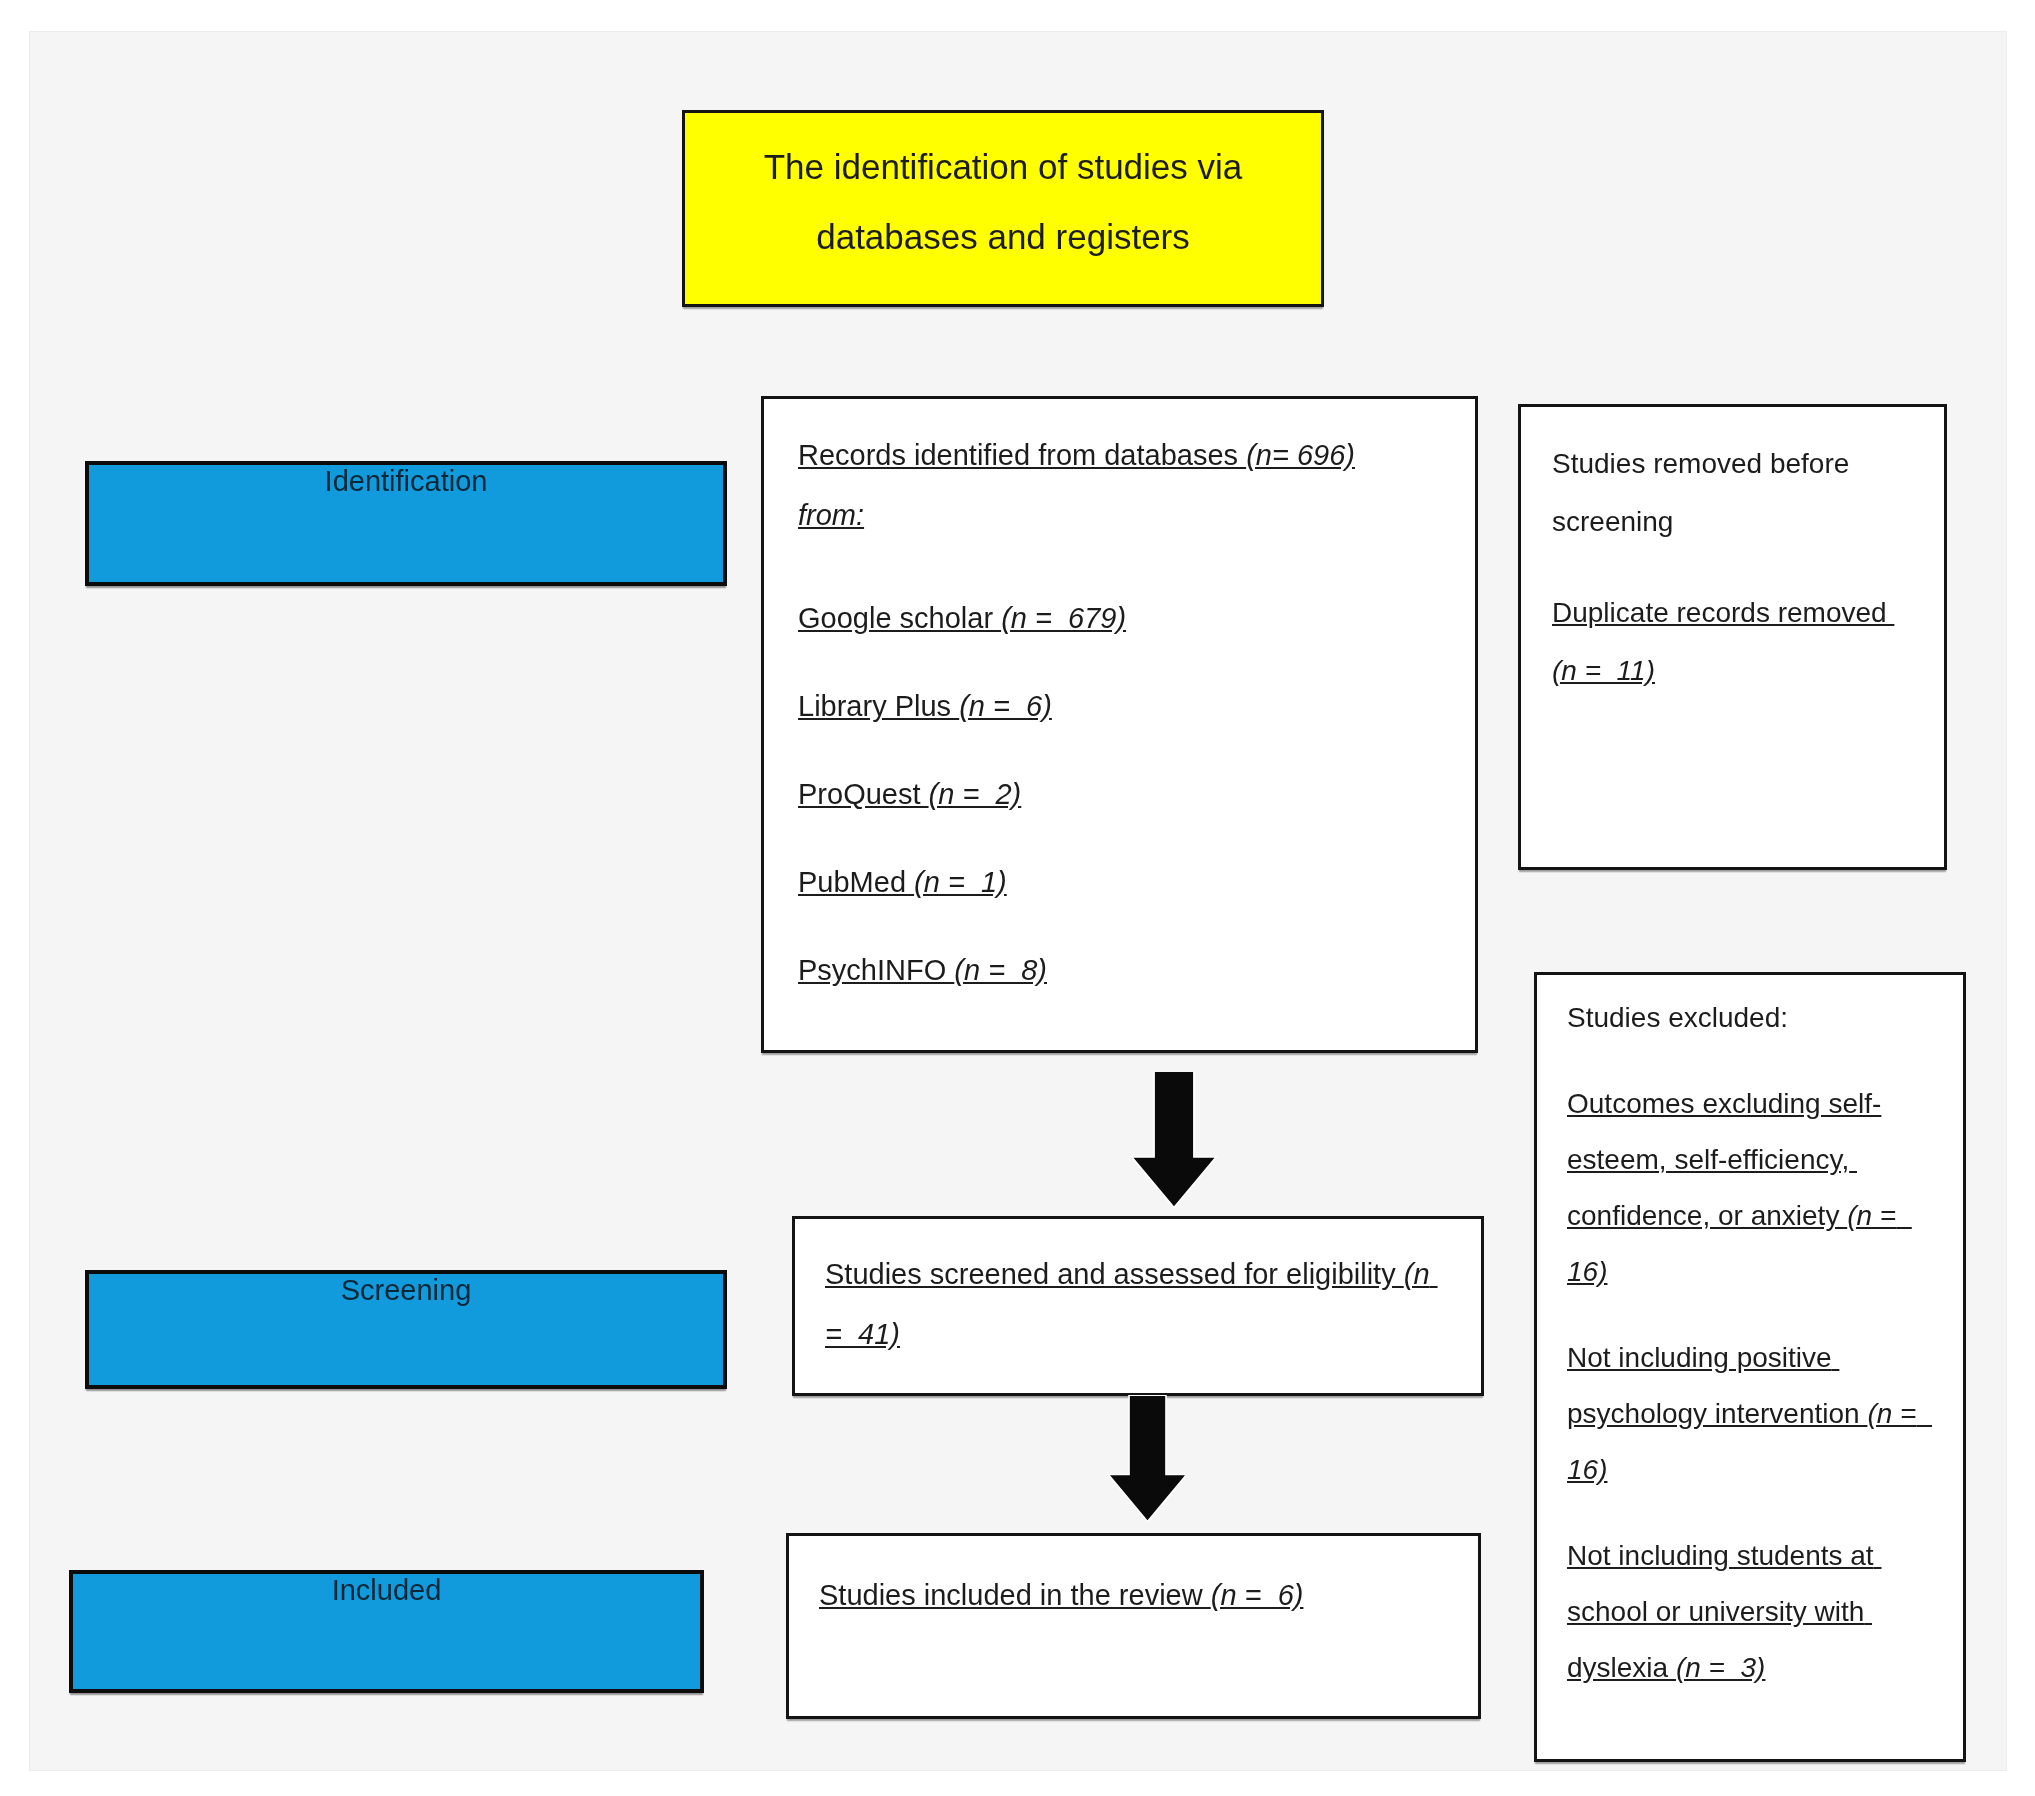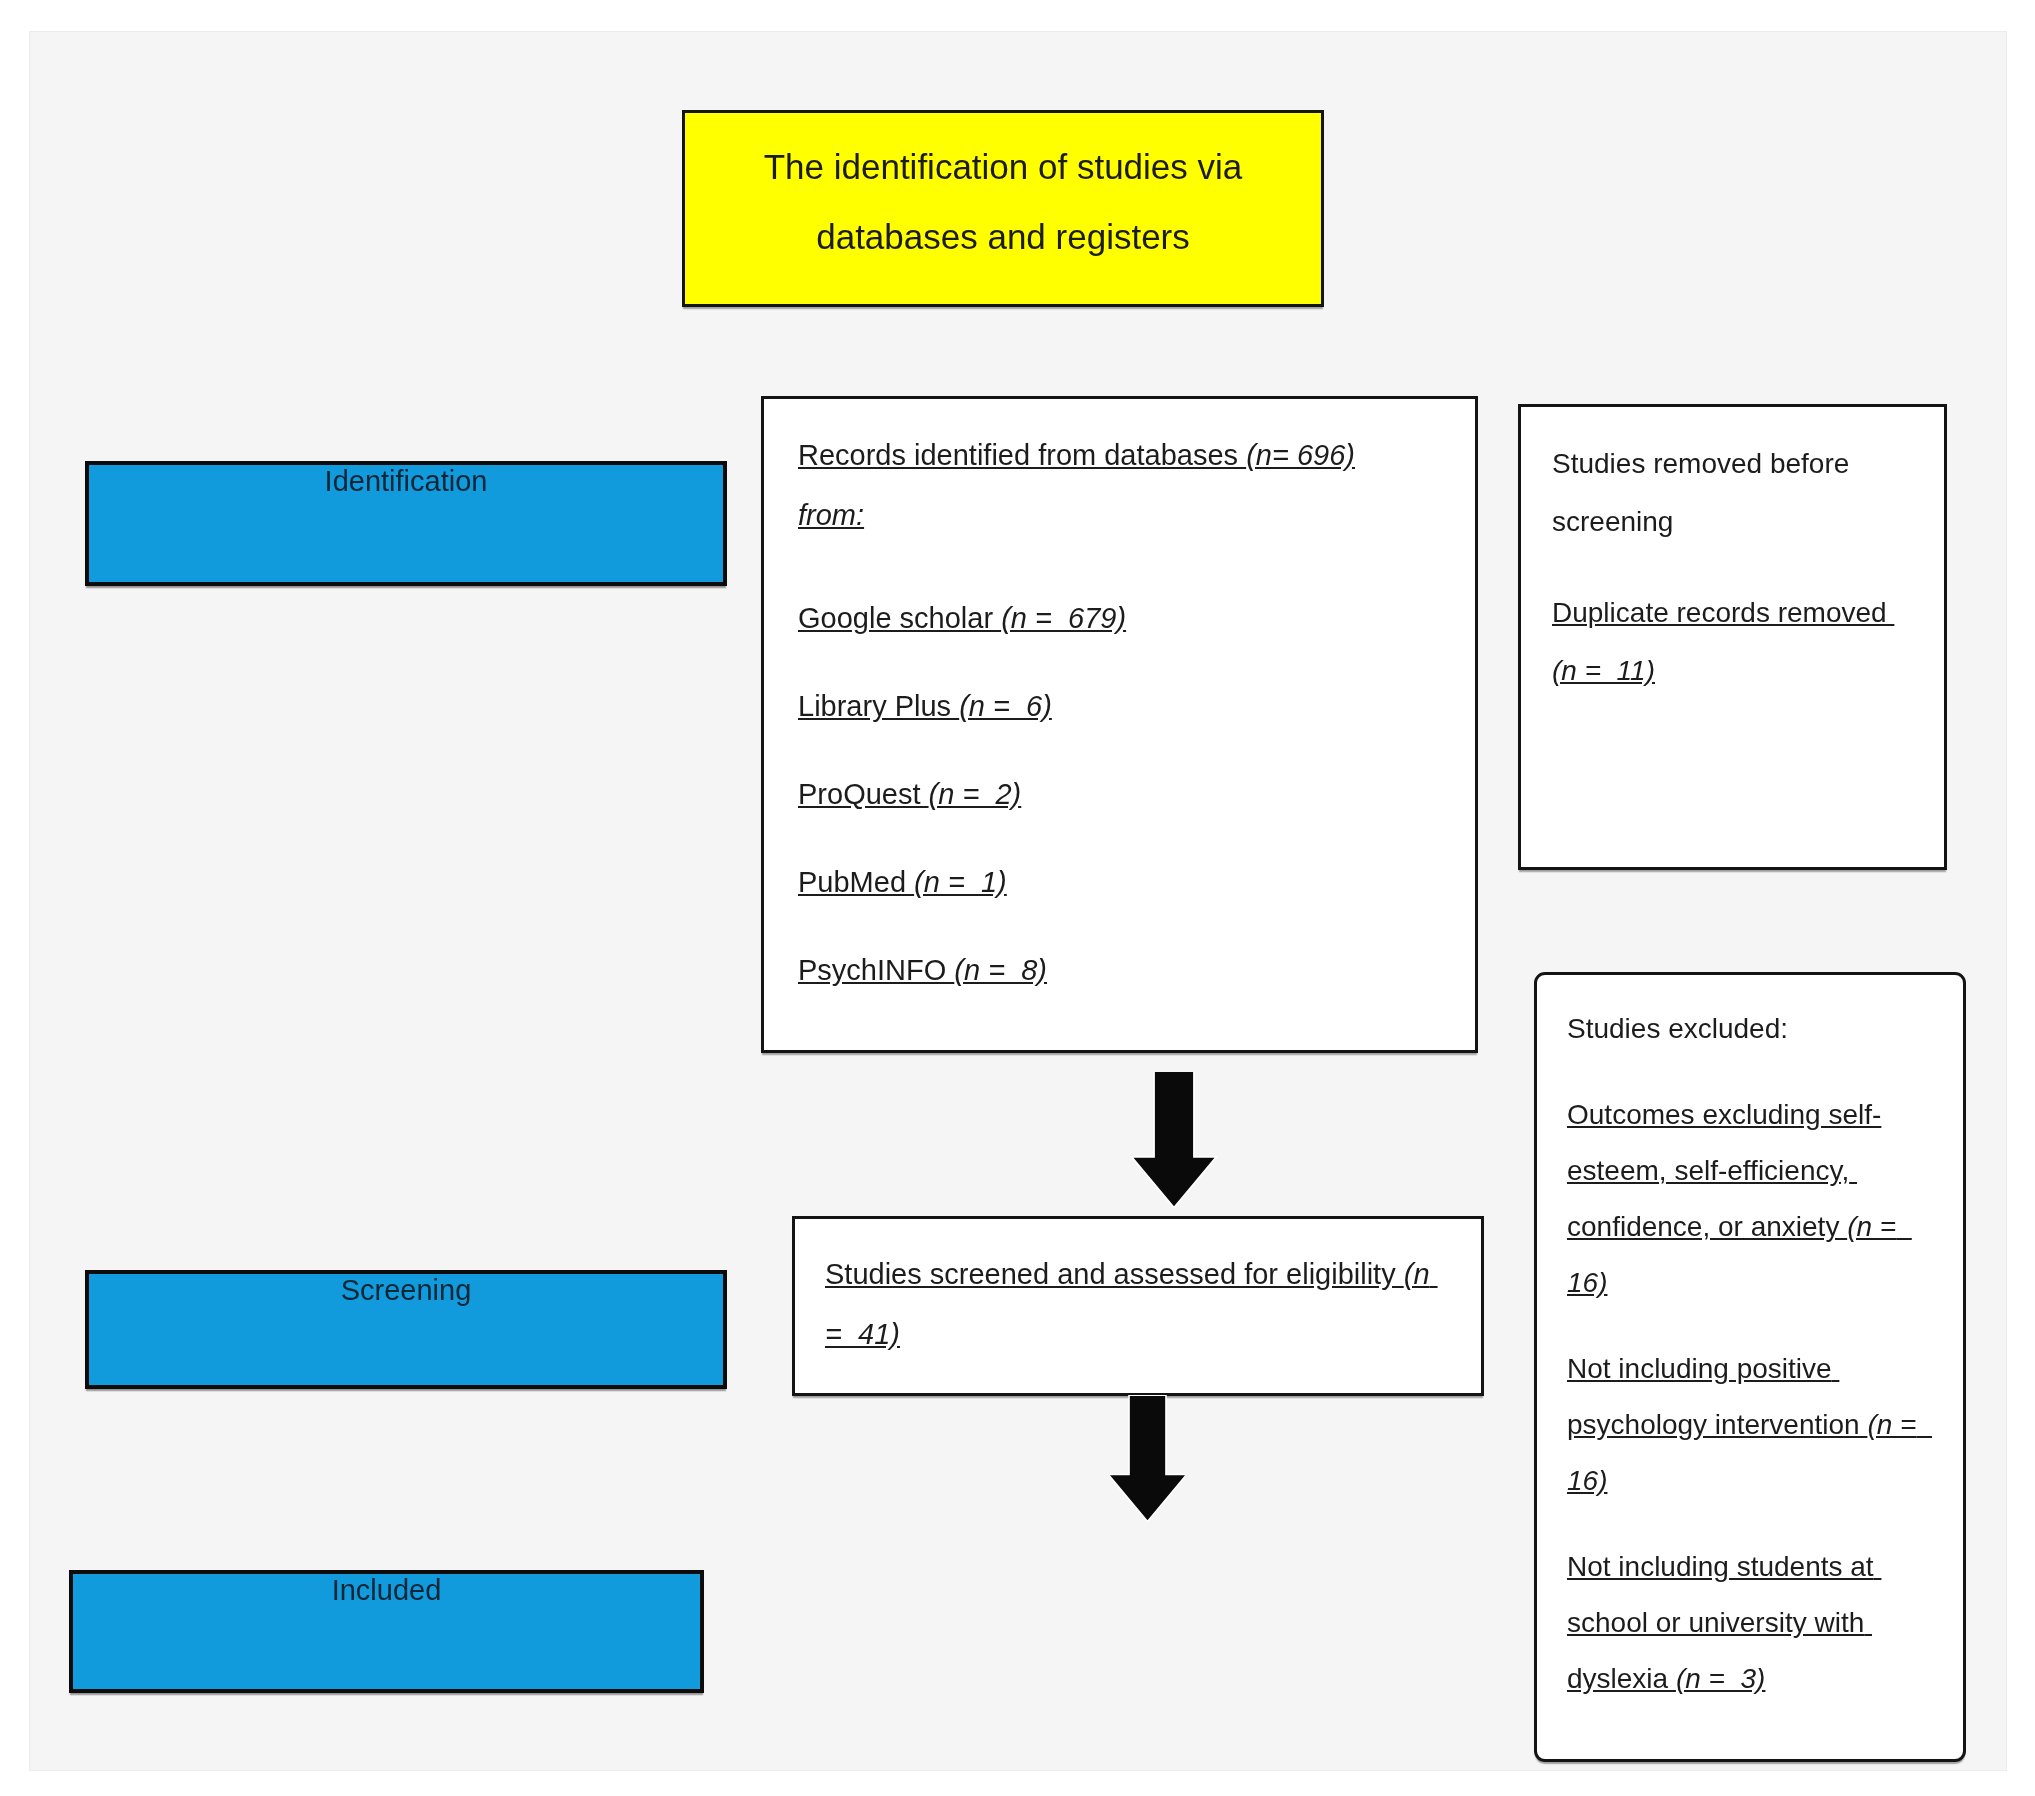--- a/index.html
+++ b/index.html
@@ -36,21 +36,21 @@
     display: flex; justify-content: center; align-items: flex-start;
     font-size: 29px; color: #0a2637;
   }
   .stage.identification { left: 85px;  top: 461px;  width: 642px; height: 125px; }
   .stage.screening      { left: 85px;  top: 1270px; width: 642px; height: 119px; }
   .stage.included       { left: 69px;  top: 1570px; width: 635px; height: 123px; }
 
   .records-box  { left: 761px; top: 396px;  width: 717px; height: 657px; padding: 26px 34px; font-size: 29px; }
   .removed-box  { left: 1518px; top: 404px;  width: 429px;  height: 466px;  padding: 28px 31px; font-size: 28px; }
   .screen-box   { left: 792px; top: 1216px; width: 692px; height: 180px;  padding: 25px 30px; font-size: 29px; }
-  .excluded-box { left: 1534px; top: 972px; width: 432px;  height: 790px; padding: 26px 30px; font-size: 28px; border-radius: 11px; }
+  .excluded-box { left: 1534px; top: 972px; width: 432px;  height: 790px; padding: 15px 30px; font-size: 28px; }
   .include-box  { left: 786px; top: 1533px; width: 695px; height: 186px;  padding: 30px 30px; font-size: 29px; }
 
   .box p, .title-box p { margin: 0; }
   .box span { white-space: pre-wrap; text-decoration: underline; }
   .it { font-style: italic; }
 
   .intro { line-height: 60px; }
   .src   { line-height: 30px; margin-top: 58px !important; }
   .removed-box p { line-height: 58px; }
   .removed-box .para2 { margin-top: 33px !important; }
@@ -124,20 +124,25 @@
       <span>Studies screened and assessed for eligibility </span><span class="it">(n =  41)</span>
     </p>
   </div>
 
   <div class="arrow arrow-2">
     <svg width="75" height="128" viewBox="0 0 140 235">
       <path d="M37 0 H103 V148 H140 L70 232 L0 148 H37 Z" fill="#0a0a0a" stroke="#ffffff" stroke-width="6" paint-order="stroke"></path>
     </svg>
   </div>
 
+  <div class="box include-box">
+    <p>
+      <span>Studies included in the review </span><span class="it">(n =  6)</span>
+    </p>
+  </div>
 
   <div class="box excluded-box">
     <p>Studies excluded:</p>
     <p class="reason">
       <span>Outcomes excluding self-esteem, self-efficiency, confidence, or anxiety </span><span class="it">(n =  16)</span>
     </p>
     <p class="reason">
       <span>Not including positive psychology intervention </span><span class="it">(n =  16)</span>
     </p>
     <p class="reason">

